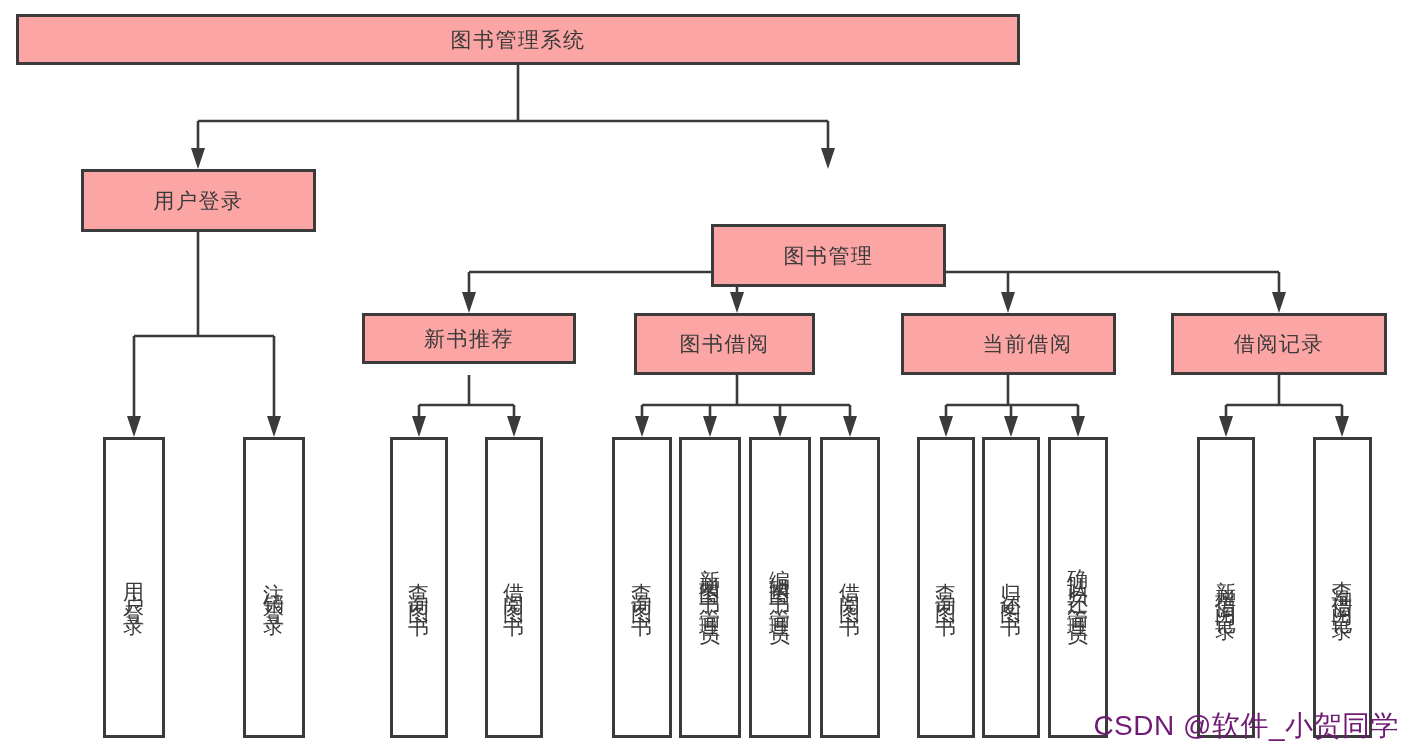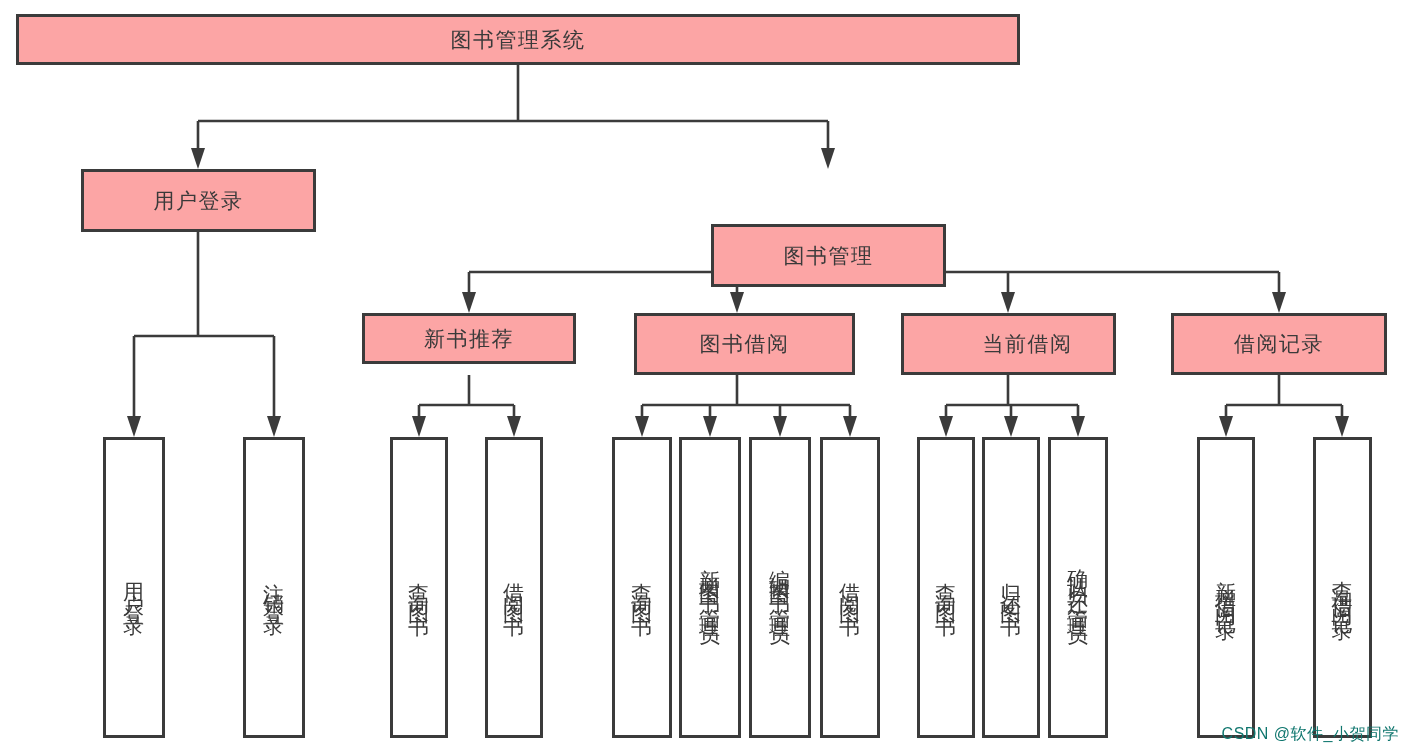--- a/index.html
+++ b/index.html
@@ -38,22 +38,22 @@
     writing-mode:vertical-rl;
     text-orientation:mixed;
     font-size:21px;
     letter-spacing:11px;
     line-height:1;
   }
   .vnode.long span{letter-spacing:8px;}
   .watermark{
     position:absolute;
     right:6px;bottom:2px;
-    font-size:16px;
-    color:#0f766e;
+    font-size:28px;
+    color:#701a75;
     letter-spacing:0.5px;
     pointer-events:none;
   }
 </style>
 </head>
 <body>
 
 <div id="stage">
 
   <svg id="wires" viewBox="0 0 1405 747" xmlns="http://www.w3.org/2000/svg">
@@ -95,21 +95,21 @@
       <polygon points="1342,437 1335,416 1349,416"></polygon>
     </g>
   </svg>
 
   <div class="node" style="left:16px;top:14px;width:1004px;height:51px;">图书管理系统</div>
 
   <div class="node" style="left:81px;top:169px;width:235px;height:63px;">用户登录</div>
   <div class="node" style="left:711px;top:177px;width:235px;height:63px;margin-top:47px;">图书管理</div>
 
   <div class="node" style="left:362px;top:313px;width:214px;height:51px;">新书推荐</div>
-  <div class="node" style="left:634px;top:313px;width:221px;height:62px;">图书借阅</div>
+  <div class="node" style="left:634px;top:313px;width:181px;height:62px;">图书借阅</div>
   <div class="node" style="left:901px;top:313px;width:215px;height:62px;padding-left:38px;">当前借阅</div>
   <div class="node" style="left:1171px;top:313px;width:216px;height:62px;">借阅记录</div>
 
   <div class="vnode" style="left:103px;width:62px;">
     <span>用户登录</span>
   </div>
   <div class="vnode" style="left:243px;width:62px;">
     <span>注销登录</span>
   </div>
 

